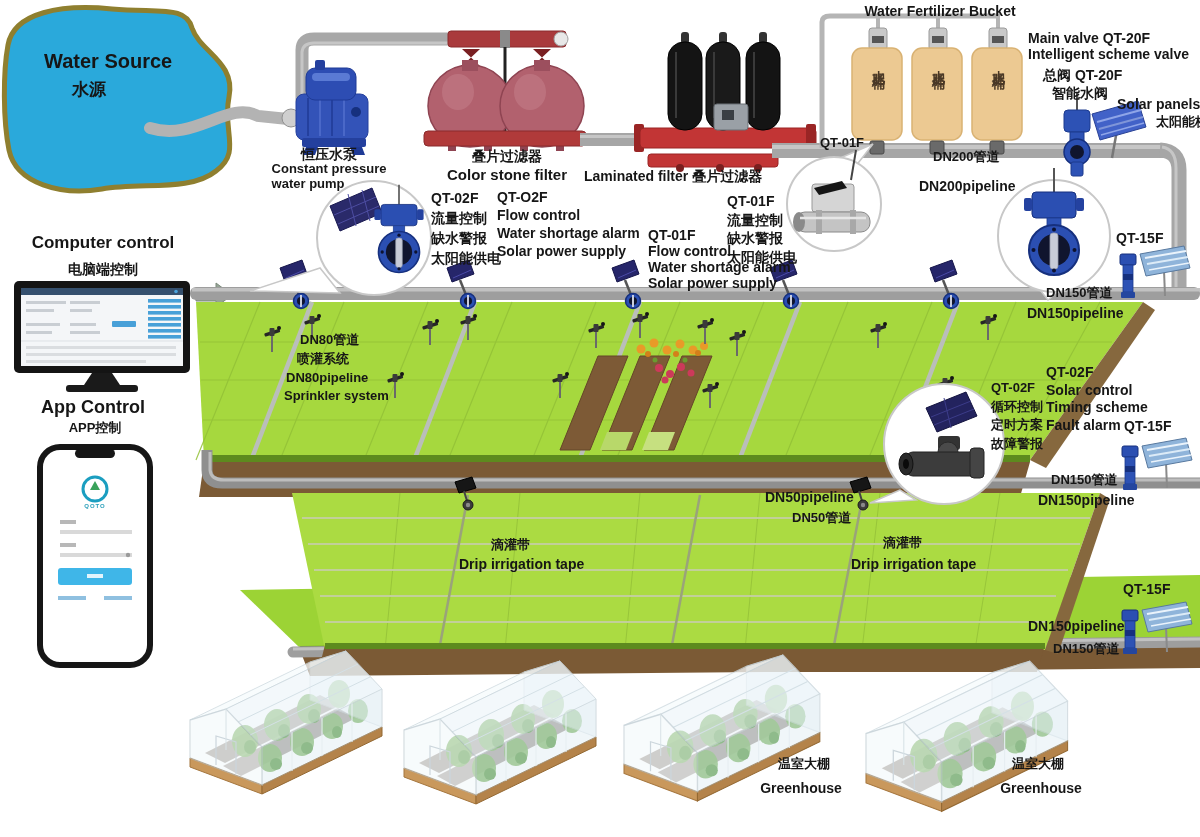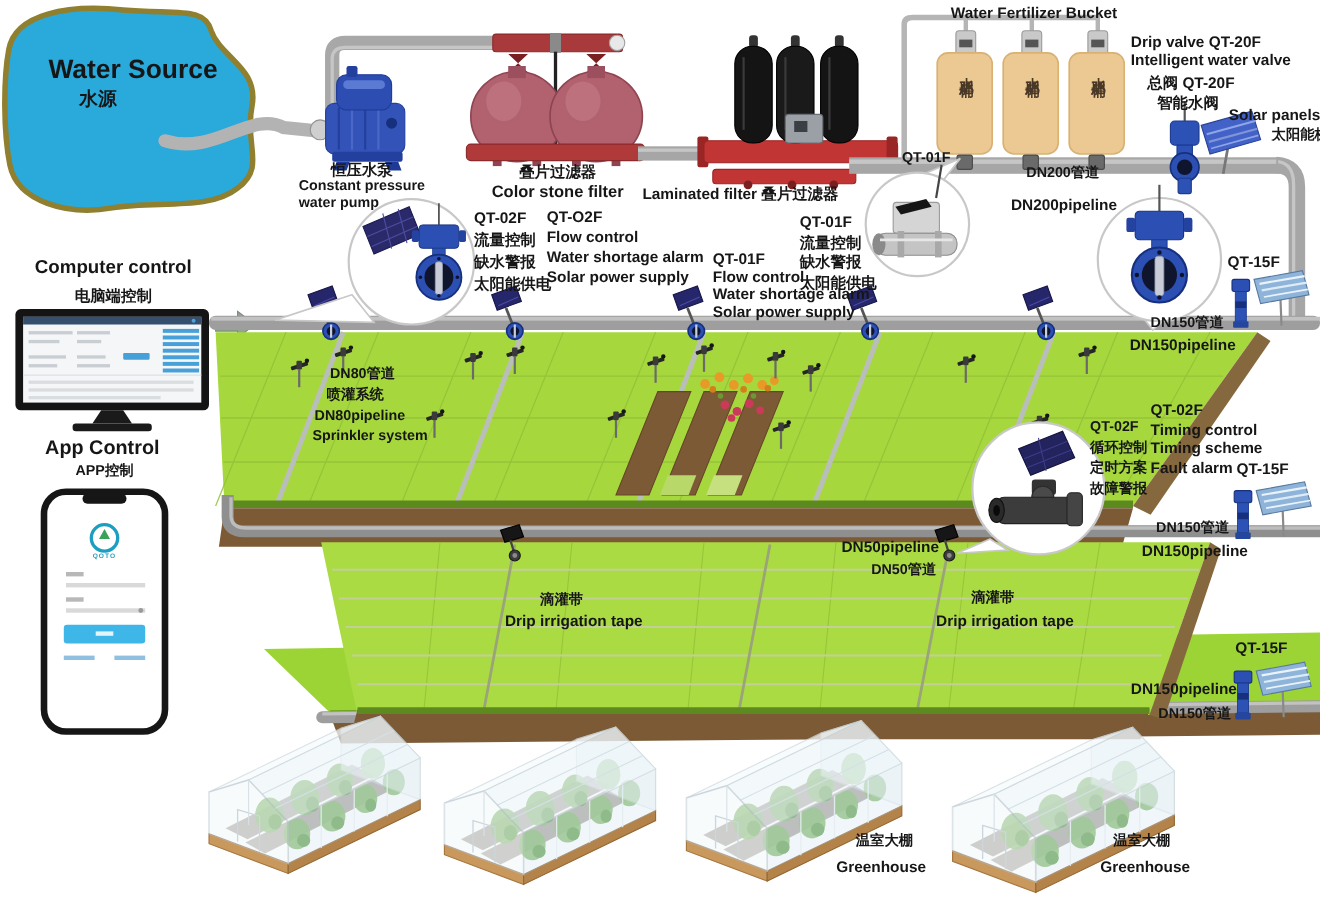--- a/index.html
+++ b/index.html
@@ -3,21 +3,21 @@
 <meta charset="utf-8">
 <style>
   *{margin:0;padding:0;box-sizing:border-box}
   html,body{background:#fff}
   #stage{position:relative;width:1200px;height:837px;background:#ffffff;overflow:hidden;
          font-family:"Liberation Sans","DejaVu Sans",sans-serif}
   #stage > svg{position:absolute;left:0;top:0}
   .lbl{position:absolute;font-weight:700;color:#161616;white-space:nowrap;line-height:1.15}
   .c{transform:translateX(-50%)}
   .ctr{}.s13{font-size:13px}.s14{font-size:14px}.s15{font-size:15px}
-  .s17{font-size:17px}.s18{font-size:18px}.s19{font-size:17px}.s20{font-size:24px}
+  .s17{font-size:17px}.s18{font-size:18px}.s19{font-size:17px}.s20{font-size:20px}
   .stack span{display:block}
   .lh18 span{line-height:18px}.lh16 span{line-height:16px}.lh20 span{line-height:20px}
   .lh17 span{line-height:17.5px}.lh19 span{line-height:18.5px}
   .bucket-label{position:absolute;writing-mode:vertical-rl;text-orientation:upright;
                 font-size:13px;font-weight:700;color:#4a3826;letter-spacing:3px}
   .logo-txt{position:absolute;font-size:6px;font-weight:700;color:#2a9fba;letter-spacing:1px}
 </style>
 </head>
 <body>
 
@@ -508,22 +508,22 @@
 <div class="lbl s15 c" style="left:507px;top:166px">Color stone filter</div>
 
 <div class="lbl s14" style="left:584px;top:168px">Laminated filter 叠片过滤器</div>
 
 <div class="lbl s14 c" style="left:940px;top:3px">Water Fertilizer Bucket</div>
 <div class="bucket-label" style="left:869px;top:60px">水肥桶</div>
 <div class="bucket-label" style="left:929px;top:60px">水肥桶</div>
 <div class="bucket-label" style="left:989px;top:60px">水肥桶</div>
 
 <div class="lbl s14 stack" style="left:1028px;top:30px">
-  <span>Drip valve QT-20F</span>
-      <span>Intelligent water valve</span>
+  <span>Main valve QT-20F</span>
+      <span>Intelligent scheme valve</span>
 </div>
 <div class="lbl s14" style="left:1043px;top:67px">总阀 QT-20F</div>
 <div class="lbl s14" style="left:1052px;top:85px">智能水阀</div>
 <div class="lbl s14" style="left:1117px;top:96px">Solar panels</div>
 <div class="lbl s13" style="left:1156px;top:115px">太阳能板</div>
 
 <div class="lbl s13" style="left:820px;top:136px">QT-01F</div>
 <div class="lbl s13" style="left:933px;top:150px">DN200管道</div>
 <div class="lbl s14" style="left:919px;top:178px">DN200pipeline</div>
 
@@ -563,21 +563,21 @@
 <div class="lbl s13" style="left:297px;top:352px">喷灌系统</div>
 <div class="lbl s13" style="left:286px;top:371px">DN80pipeline</div>
 <div class="lbl s13" style="left:284px;top:389px">Sprinkler system</div>
 
 <div class="lbl s13" style="left:1046px;top:286px">DN150管道</div>
 <div class="lbl s14" style="left:1027px;top:305px">DN150pipeline</div>
 <div class="lbl s14" style="left:1116px;top:230px">QT-15F</div>
 
 <div class="lbl s14 stack lh17" style="left:1046px;top:364px">
   <span>QT-02F</span>
-      <span>Timing control</span>
+      <span>Solar control</span>
   <span>Timing scheme</span>
       <span>Fault alarm</span>
 </div>
 <div class="lbl s13 stack lh19" style="left:991px;top:379px">
   <span>QT-02F</span>
       <span>循环控制</span>
   <span>定时方案</span>
       <span>故障警报</span>
 </div>
 

